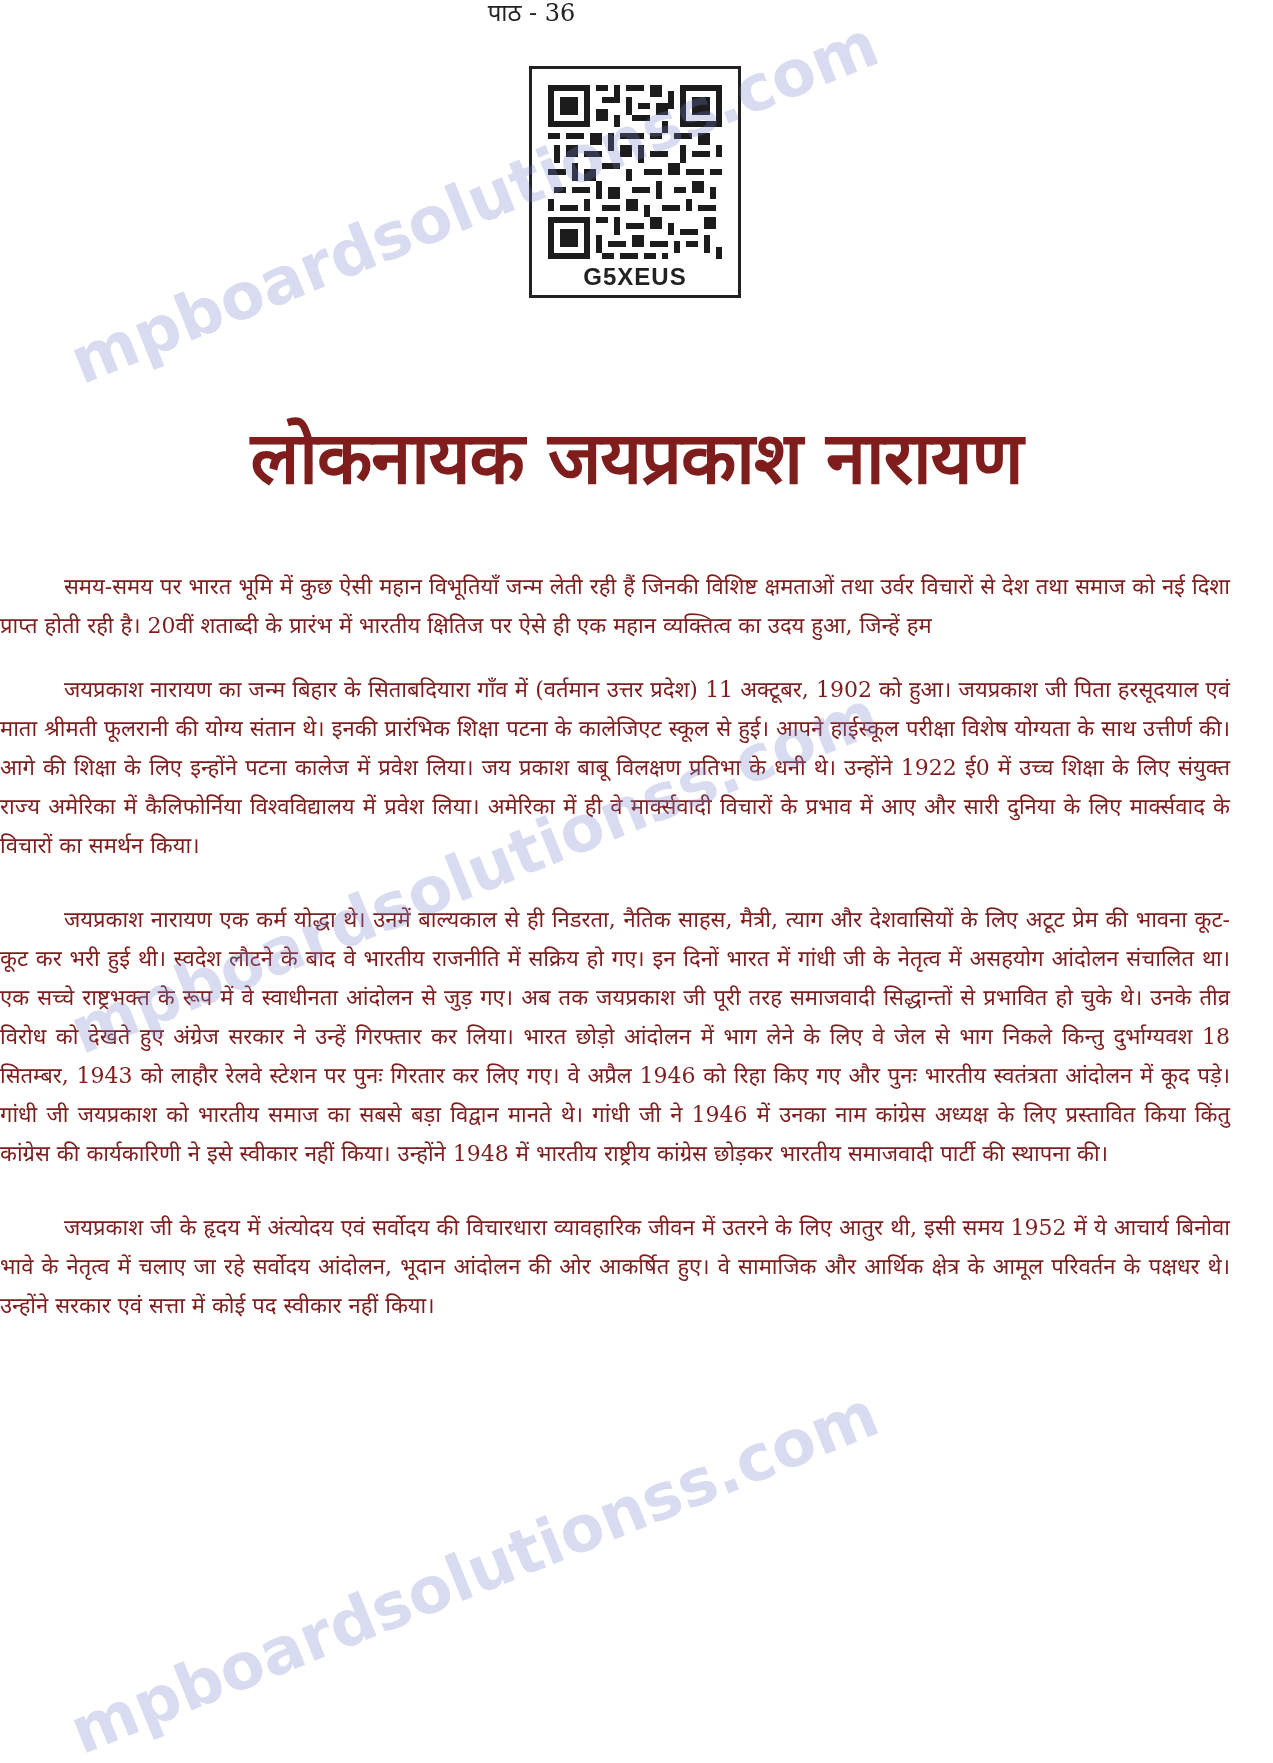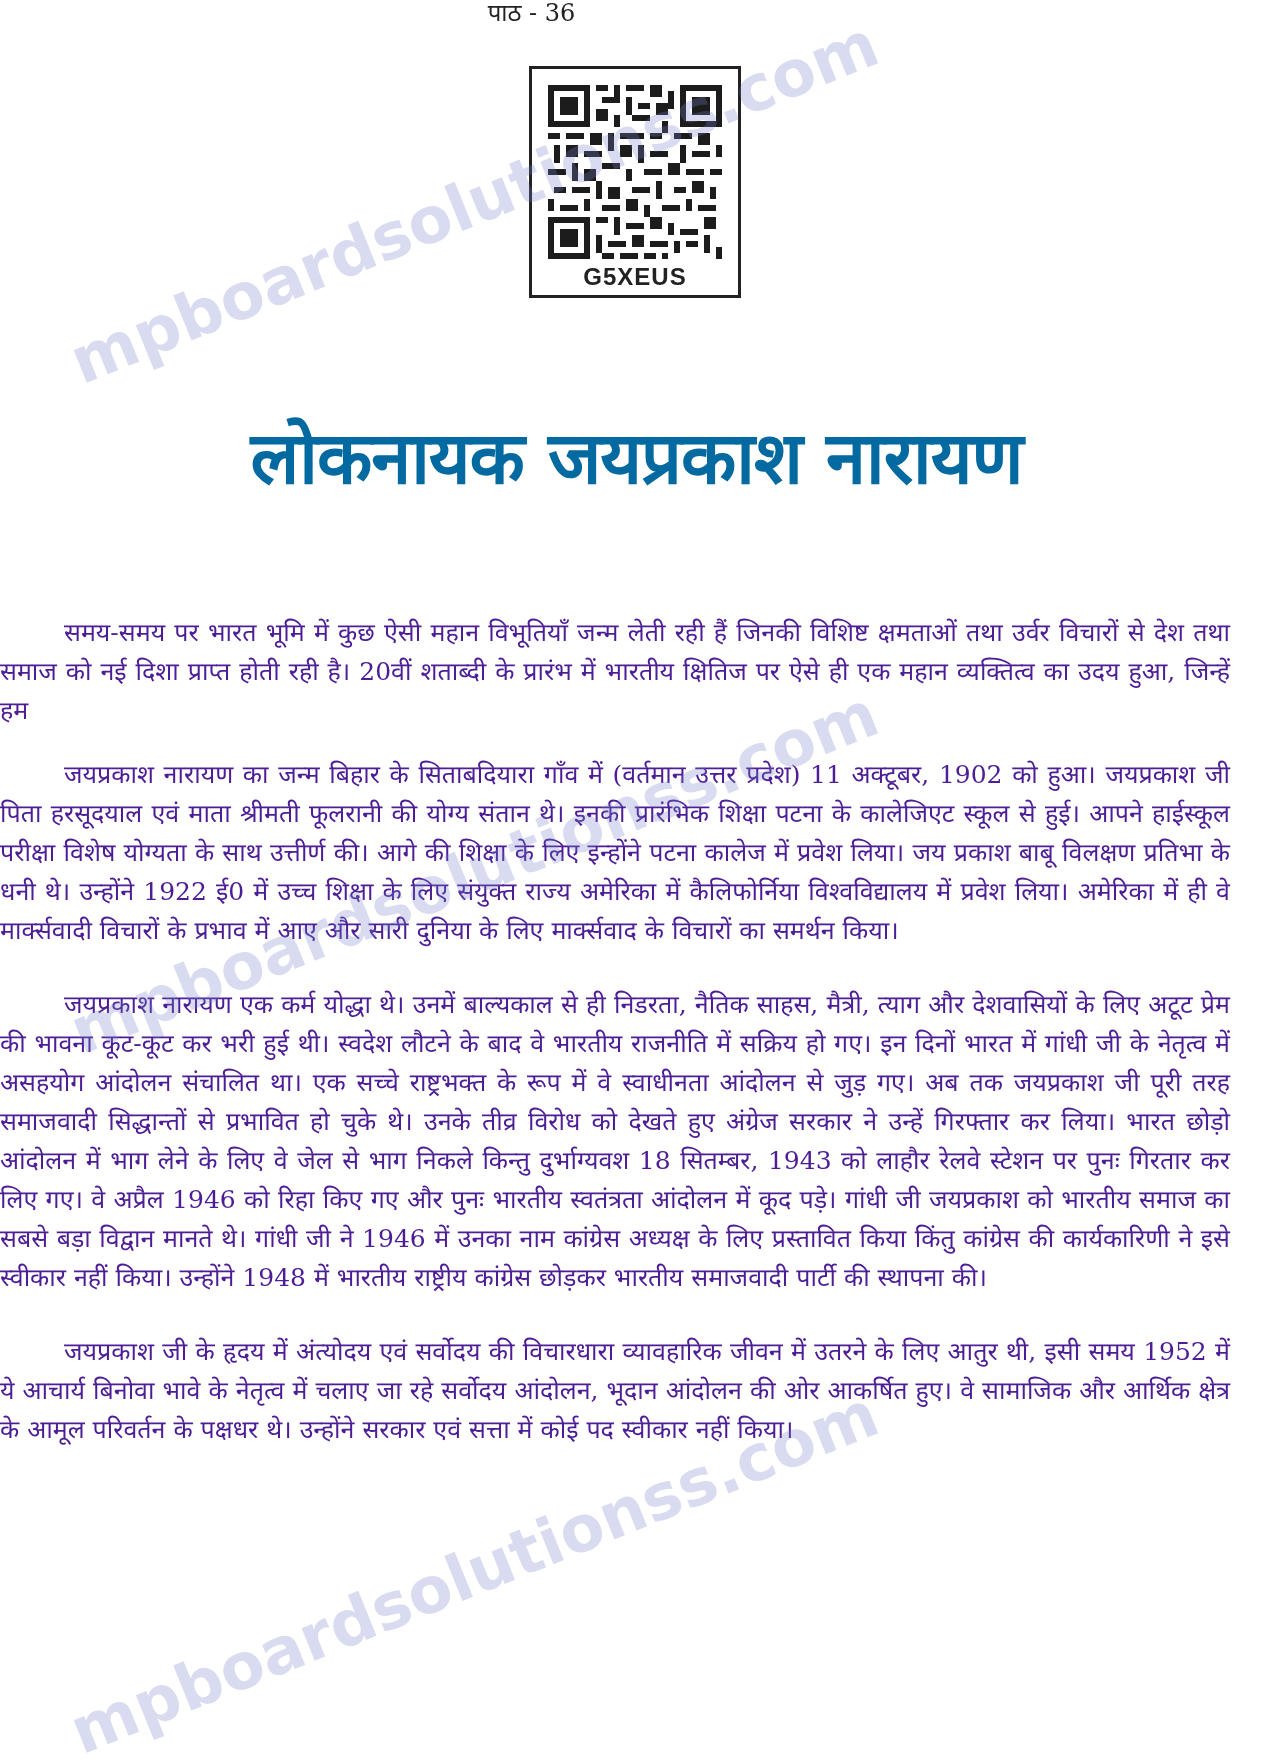--- a/index.html
+++ b/index.html
@@ -20,26 +20,26 @@
     position: absolute; left: 16px; top: 16px; width: 174px; height: 174px;
   }
   .qr-code {
     position: absolute; left: 0; right: 0; bottom: 4px; text-align: center;
     font-family: Liberation Sans, sans-serif;
     font-weight: bold; font-size: 24px; letter-spacing: 1px; color: #222;
   }
   .title {
     position: absolute; top: 365px; left: 0; width: 1273px; text-align: center;
     font-family: "DejaVu Sans", "Liberation Sans", sans-serif;
-    font-weight: bold; font-size: 72px; line-height: 90px; color: #0369a1;
+    font-weight: bold; font-size: 72px; line-height: 90px; color: #7f1d1d;
     letter-spacing: -1px;
   }
   .content {
-    position: absolute; left: 0; top: 613px; width: 1230px;
-    font-size: 25px; line-height: 39px; color: #4c1d95;
+    position: absolute; left: 0; top: 567px; width: 1230px;
+    font-size: 22px; line-height: 39px; color: #7f1d1d;
   }
   .para { margin: 0 0 35px 0; text-indent: 64px; text-align: justify; }
   .para.noindent { text-indent: 0; }
   .para.split-a { margin-bottom: 25px; }
   .watermark {
     position: absolute; pointer-events: none;
     font-family: "DejaVu Sans", "Liberation Sans", sans-serif; font-weight: bold;
     color: rgba(120, 130, 200, 0.28); white-space: nowrap;
   }
   .wm1 { left: 60px; top: 330px; font-size: 64px; transform: rotate(-22deg); transform-origin: left top; }

